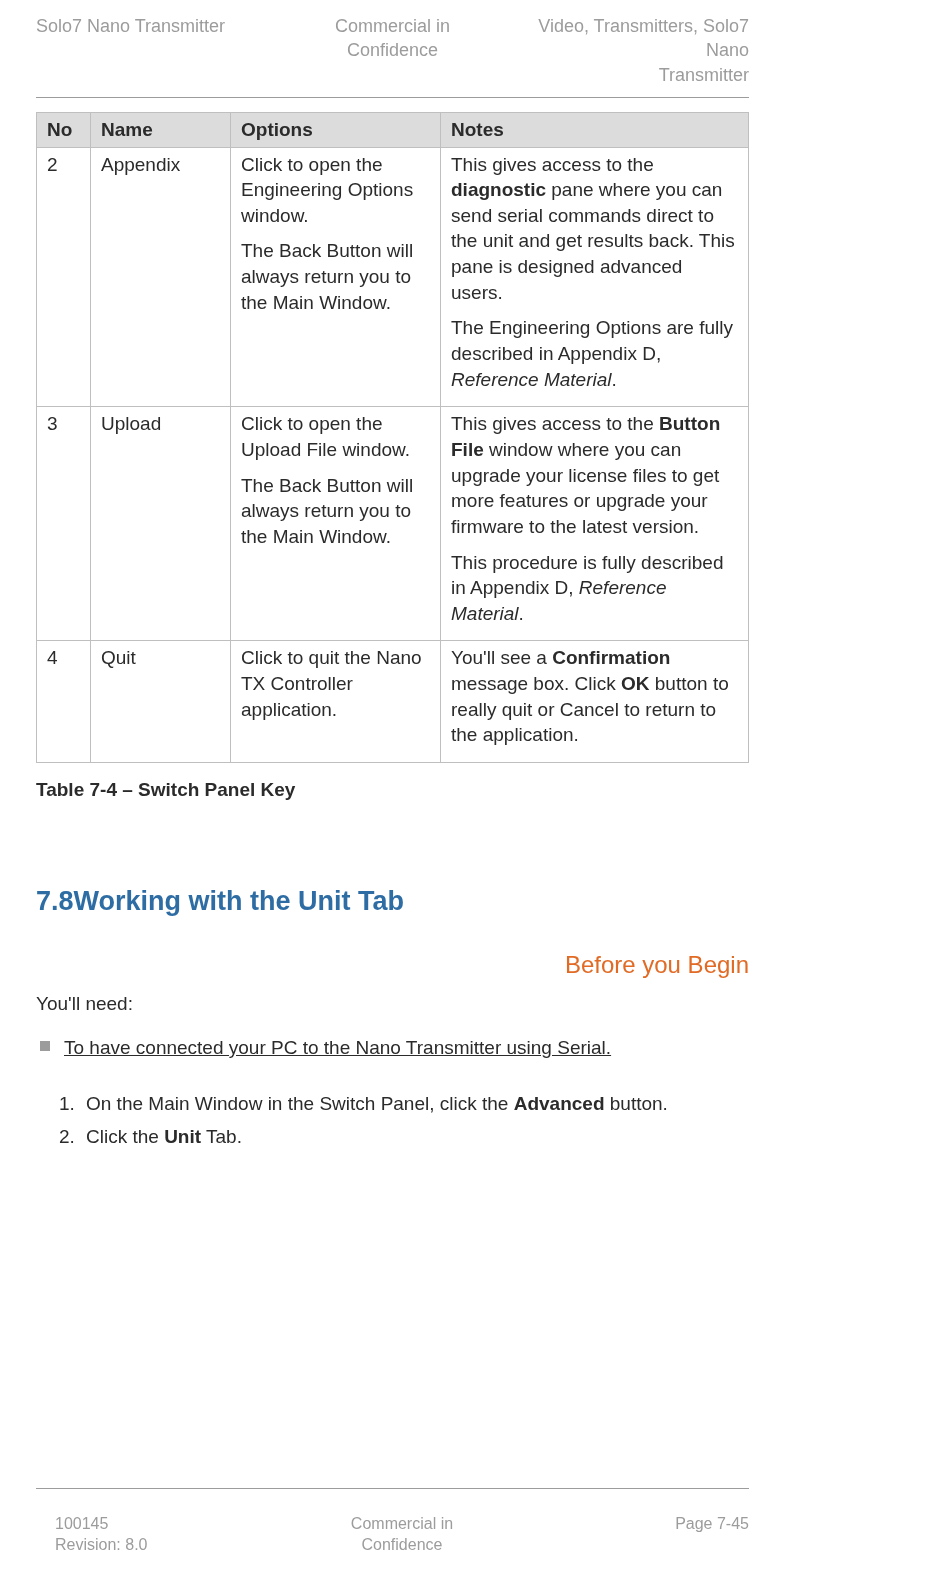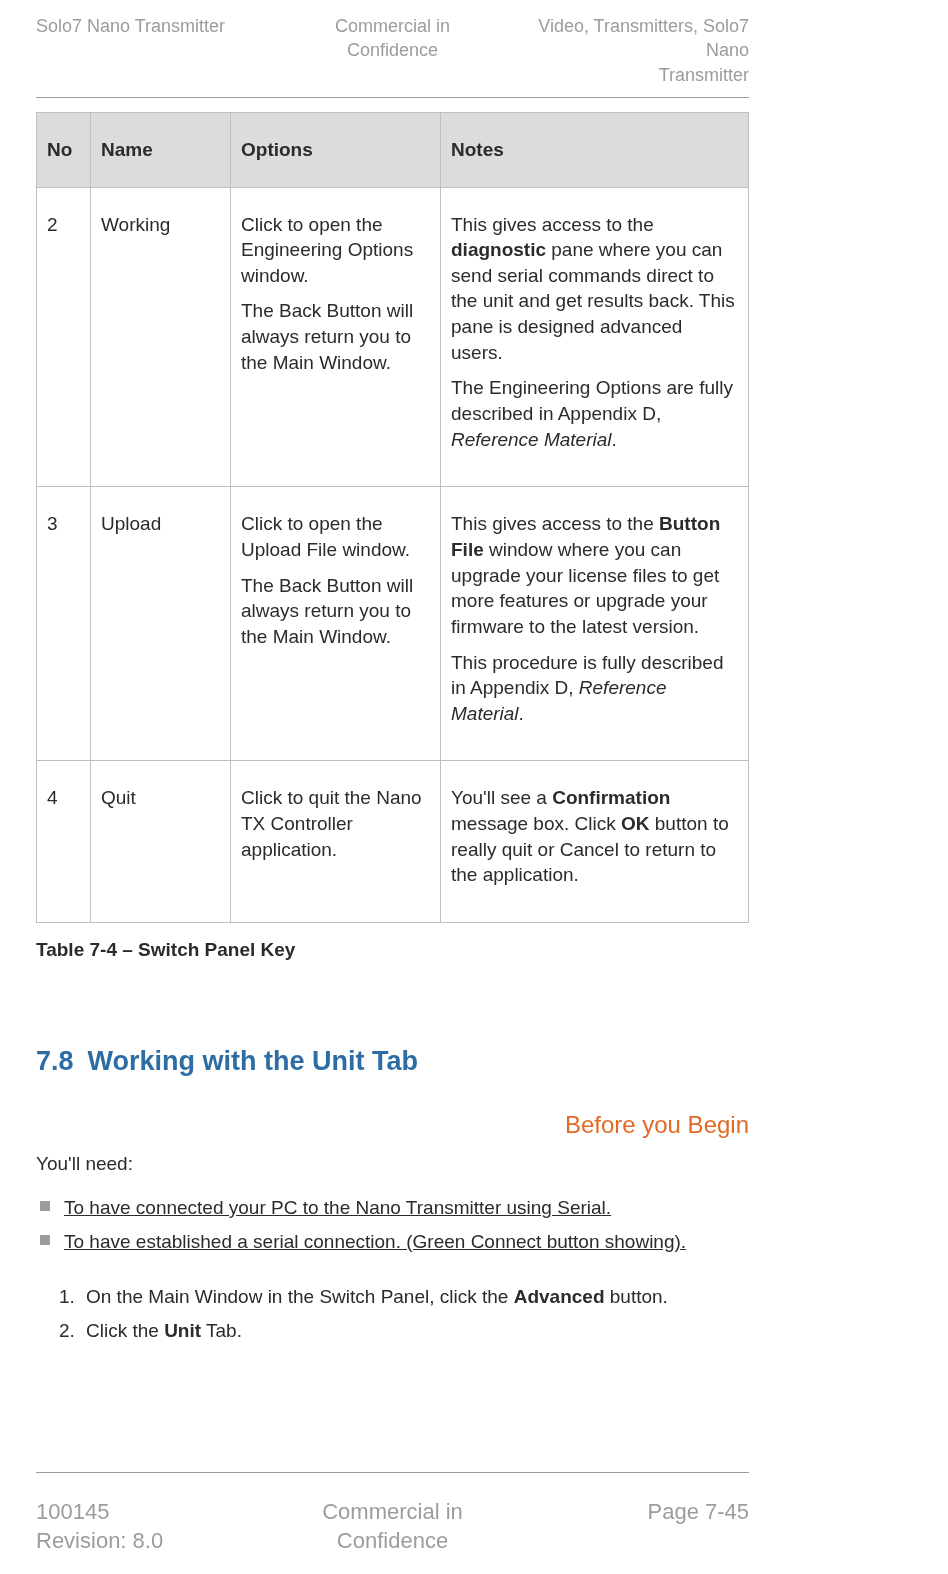--- a/index.html
+++ b/index.html
@@ -42,21 +42,21 @@
     border-top: 1px solid var(--muted);
     margin: 0 0 14px 0;
   }
   table.key {
     width: 100%;
     border-collapse: collapse;
     table-layout: fixed;
   }
   table.key th, table.key td {
     border: 1px solid var(--border);
-    padding: 24px 10px;
+    padding: 4px 10px;
     vertical-align: top;
     text-align: left;
     font-size: 19px;
     color: var(--text);
   }
   table.key th {
     background: var(--header-bg);
     font-weight: bold;
   }
   table.key col.c1 { width: 54px; }
@@ -70,21 +70,21 @@
     text-align: left;
     font-weight: bold;
     margin: 14px 0 40px 0;
   }
   h2.section {
     color: var(--accent-blue);
     font-weight: bold;
     font-size: 27px;
     margin: 40px 0 14px 0;
   }
-  .sec-no { margin-right: 14px; }
+  .sec-no { }
   h3.sub, h3.step {
     color: var(--accent-orange);
     font-weight: normal;
     font-size: 24px;
     margin: 16px 0 10px 0;
     text-align: right;
   }
   h3.step { margin-top: 34px; }
   ul.sqlist {
     list-style: none;
@@ -111,22 +111,23 @@
     margin: 0;
   }
   ol.numlist li {
     padding-left: 6px;
     margin: 8px 16px;
   }
   .spacer { flex: 1; }
   .bottom-footer {
     display: flex;
     color: var(--muted);
-    font-size: 22px;
+    font-size: 16px;
     padding-top: 10px;
+    margin-left: 19px;
   }
   .fb-left { flex: 1; text-align: left; }
   .fb-center { flex: 1; text-align: center; }
   .fb-right { flex: 1; text-align: right; }
 </style>
 </head>
 <body>
 
 <div class="page">
 
@@ -155,21 +156,21 @@
         <th>No</th>
         <th>Name</th>
         <th>Options</th>
         <th>Notes</th>
       </tr>
     </thead>
     <tbody>
 
       <tr>
         <td>2</td>
-        <td>Working</td>
+        <td>Appendix</td>
         <td>
           <p class="para">Click to open the Engineering Options window.</p>
           <p class="para">The Back Button will always return you to the Main Window.</p>
         </td>
         <td>
           <p class="para">
             <span>This gives access to the </span><span class="bold">diagnostic</span><span> pane where you can send serial commands direct to the unit and get results back. This pane is designed advanced users.</span>
           </p>
           <p class="para">
             <span>The Engineering Options are fully described in Appendix D, </span><span class="italic">Reference Material</span><span>.</span>
@@ -212,21 +213,20 @@
   <div class="caption">Table 7-4 – Switch Panel Key</div>
 
   <h2 class="section">
     <span class="sec-no">7.8</span><span>Working with the Unit Tab</span>
   </h2>
 
   <h3 class="sub">Before you Begin</h3>
   <p class="para">You'll need:</p>
   <ul class="sqlist">
     <li>To have connected your PC to the Nano Transmitter using Serial.</li>
-    <li>To have established a serial connection. (Green Connect button showing).</li>
   </ul>
 
   <ol class="numlist">
     <li>
       <span>On the Main Window in the Switch Panel, click the </span><span class="bold">Advanced</span><span> button.</span>
     </li>
     <li>
       <span>Click the </span><span class="bold">Unit</span><span> Tab.</span>
     </li>
   </ol>

